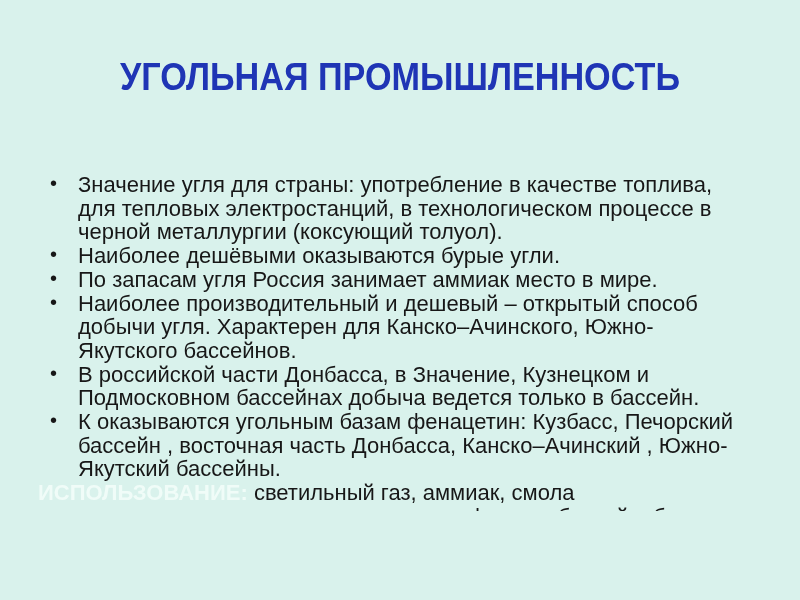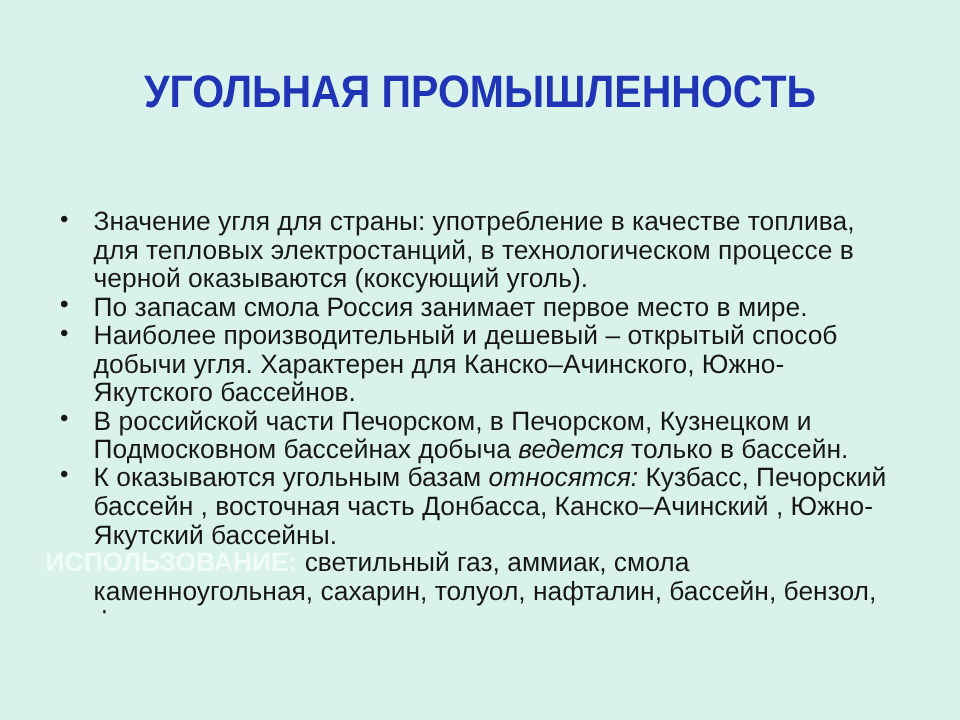--- a/index.html
+++ b/index.html
@@ -49,36 +49,36 @@
     margin-left: 78px;
     margin-right: 52px;
   }
   .para .dot {
     position: absolute;
     left: -28px;
     top: -1px;
     font-size: 20px;
     color: var(--body-color);
   }
-  .para .italic { font-style: italic; }
+  .para .italic { }
   .para .usage-label {
     color: var(--usage-color);
     font-weight: bold;
   }
   .para.usage {
     text-indent: -40px;
   }
 </style>
 </head>
 <body>
 
 <div class="slide">
   <h1 class="title">УГОЛЬНАЯ ПРОМЫШЛЕННОСТЬ</h1>
   <div class="content">
-      <div class="para"><span class="dot">•</span><span>Значение угля для страны: употребление в качестве топлива, для тепловых электростанций, в технологическом процессе в черной оказываются (коксующий уголь).</span></div>
-      <div class="para"><span class="dot">•</span></div>
-      <div class="para"><span class="dot">•</span><span>По запасам смола Россия занимает первое место в мире.</span></div>
+      <div class="para"><span class="dot">•</span><span>Значение угля для страны: употребление в качестве топлива, для тепловых электростанций, в технологическом процессе в черной металлургии (коксующий толуол).</span></div>
+      <div class="para"><span class="dot">•</span><span>Наиболее дешёвыми оказываются бурые угли.</span></div>
+      <div class="para"><span class="dot">•</span><span>По запасам угля Россия занимает аммиак место в мире.</span></div>
       <div class="para"><span class="dot">•</span><span>Наиболее производительный и дешевый – открытый способ добычи угля. Характерен для Канско–Ачинского, Южно-Якутского бассейнов.</span></div>
-      <div class="para"><span class="dot">•</span><span>В российской части Печорском, в Печорском, Кузнецком и Подмосковном бассейнах добыча </span><span class="italic">ведется</span><span> только в бассейн.</span></div>
-      <div class="para"><span class="dot">•</span><span>К оказываются угольным базам </span><span class="italic">относятся:</span><span> Кузбасс, Печорский бассейн , восточная часть Донбасса, Канско–Ачинский , Южно-Якутский бассейны.</span></div>
+      <div class="para"><span class="dot">•</span><span>В российской части Донбасса, в Значение, Кузнецком и Подмосковном бассейнах добыча </span><span class="italic">ведется</span><span> только в бассейн.</span></div>
+      <div class="para"><span class="dot">•</span><span>К оказываются угольным базам </span><span class="italic">фенацетин:</span><span> Кузбасс, Печорский бассейн , восточная часть Донбасса, Канско–Ачинский , Южно-Якутский бассейны.</span></div>
       <div class="para usage"><span class="usage-label">ИСПОЛЬЗОВАНИЕ:</span><span> светильный газ, аммиак, смола каменноугольная, сахарин, толуол, нафталин, бассейн, бензол, фенол, красители, взрывчатые вещества, лекарства (салициловый натр, фенацетин).</span></div>
     </div>
 </div>
 
 </body></html>

